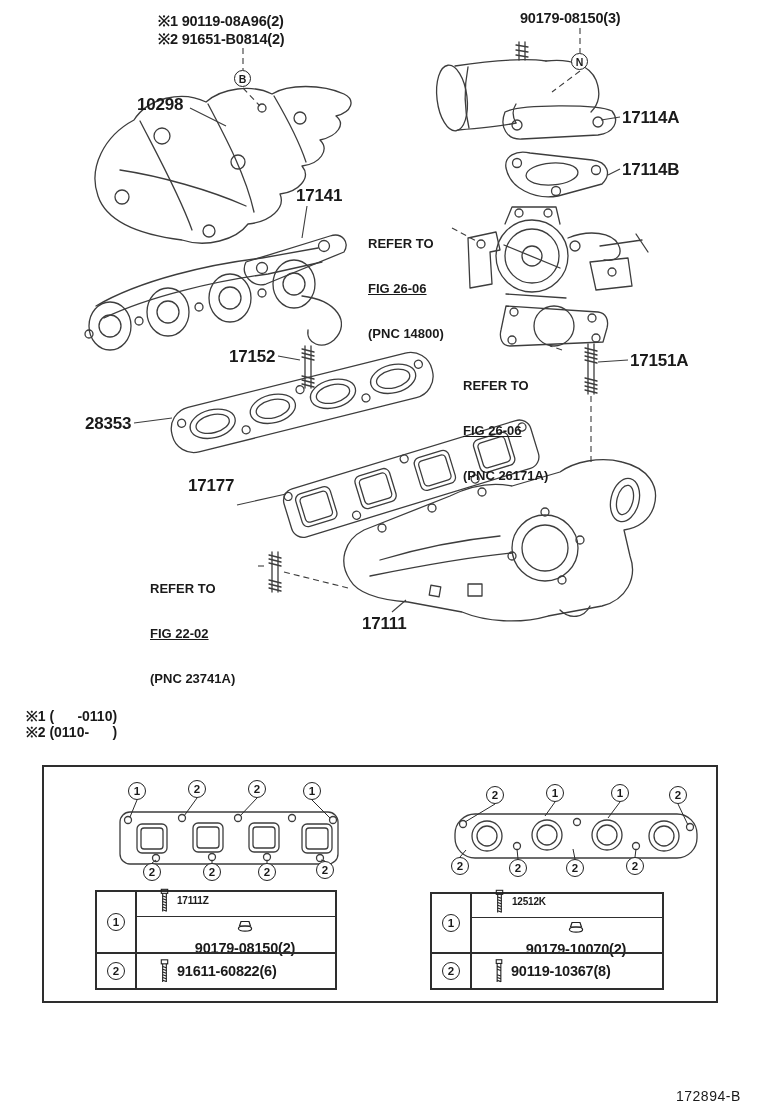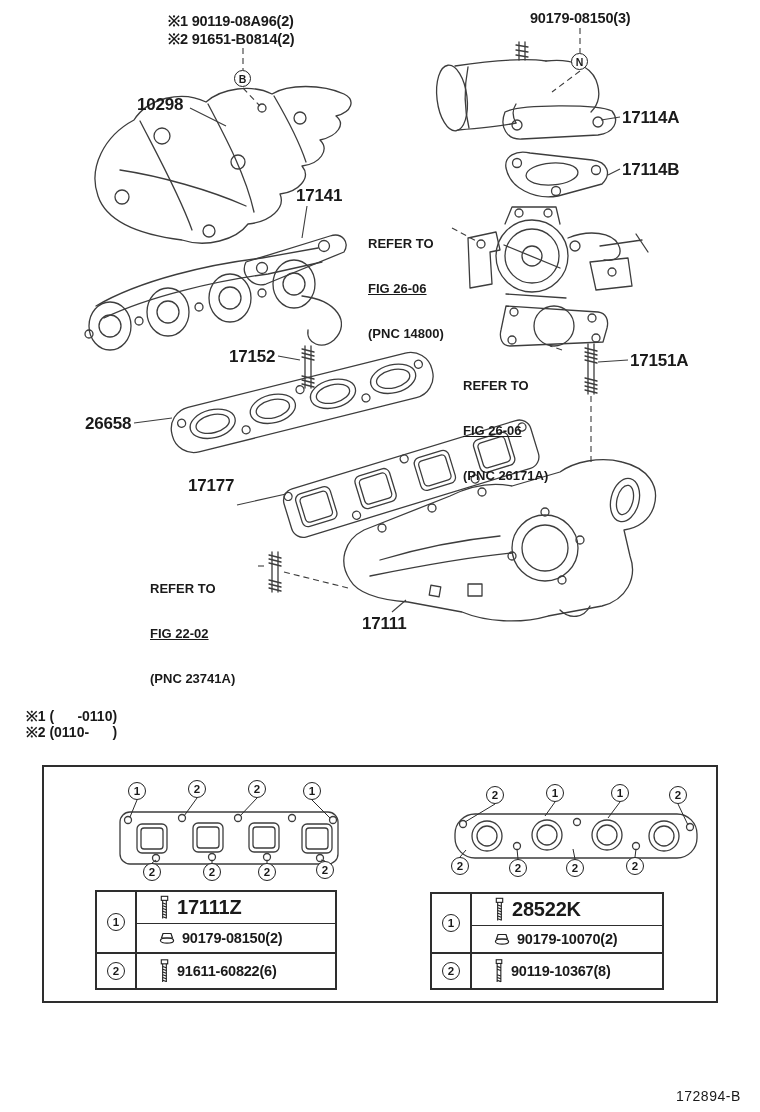--- a/index.html
+++ b/index.html
@@ -7,21 +7,21 @@
   body {
     width:760px; height:1112px;
     font-family:"Liberation Sans", sans-serif;
     color:#1a1a1a;
   }
   #stage { position:relative; width:760px; height:1112px; background:#fff; overflow:hidden; }
   #art { position:absolute; left:0; top:0; z-index:0; }
 
   .lbl { position:absolute; font-weight:bold; white-space:pre; z-index:2; letter-spacing:-0.2px; }
   .part  { font-size:17px; }
-  .note  { font-size:14.5px;margin-left:10px; }
+  .note  { font-size:14.5px; }
   .refer { position:absolute; font-weight:bold; font-size:13px; line-height:15px; white-space:pre; z-index:2; }
   .refer .u { text-decoration:underline; }
   .legend-note { position:absolute; font-weight:bold; font-size:14px; white-space:pre; z-index:2; }
   .doc-code { position:absolute; font-weight:normal; font-size:14px; letter-spacing:0.5px; z-index:2; }
 
   .circ-letter {
     position:absolute; width:17px; height:17px; border:1.3px solid #222; border-radius:50%;
     font-size:10.5px; font-weight:bold; display:flex; align-items:center; justify-content:center;
     background:#fff; z-index:2;
   }
@@ -38,22 +38,22 @@
   }
 
   .ptable {
     position:absolute; background:#fff; border:2px solid #2e2e2e;
     display:grid; grid-template-columns:40px 1fr; z-index:4;
   }
   .ptable .ncell { border-right:2px solid #2e2e2e; display:flex; align-items:center; justify-content:center; }
   .ptable .vcell { display:flex; flex-direction:column; justify-content:center; }
   .ptable .r2 { border-top:2px solid #2e2e2e; }
   .pline { display:flex; align-items:center; gap:7px; padding:3px 4px 3px 22px; font-weight:bold; font-size:14.5px; letter-spacing:-0.2px; flex:1; }
-  .pline.kit { font-size:20px; }
-  .pline.sub { border-top:1.5px solid #2e2e2e; }
+  .pline.kit { font-size:10px; }
+  .pline.sub { border-top:1.5px solid #2e2e2e;flex-direction:column; }
   .hw-icon { flex:none; display:flex; align-items:center; }
 </style>
 </head>
 <body>
 
 <div id="stage">
 
   <svg id="art" width="760" height="1112" viewBox="0 0 760 1112">
     <g stroke="#3d3d3d" stroke-width="1.3" fill="none" stroke-linecap="round" stroke-linejoin="round">
 
@@ -306,21 +306,21 @@
 
   <div class="circ-letter" style="left:234px; top:70px">B</div>
   <div class="circ-letter" style="left:571px; top:53px">N</div>
 
   <div class="lbl part" style="left:137px; top:95px">10298</div>
   <div class="lbl part" style="left:622px; top:108px">17114A</div>
   <div class="lbl part" style="left:622px; top:160px">17114B</div>
   <div class="lbl part" style="left:296px; top:186px">17141</div>
   <div class="lbl part" style="left:229px; top:347px">17152</div>
   <div class="lbl part" style="left:630px; top:351px">17151A</div>
-  <div class="lbl part" style="left:85px;  top:414px">26658</div>
+  <div class="lbl part" style="left:85px;  top:414px">28353</div>
   <div class="lbl part" style="left:188px; top:476px">17177</div>
   <div class="lbl part" style="left:362px; top:614px">17111</div>
 
   <div class="refer" style="left:368px; top:206px">
     <div>REFER TO</div>
     <div class="u">FIG 26-06</div>
     <div>(PNC 14800)</div>
   </div>
   <div class="refer" style="left:463px; top:348px">
     <div>REFER TO</div>
@@ -407,21 +407,21 @@
     <div class="vcell">
       <div class="pline kit">
         <span class="hw-icon">
           <svg width="11" height="25" viewBox="0 0 12 26" stroke="#222" fill="none" stroke-width="1.2">
             <rect x="2.5" y="0.8" width="7" height="4.4"></rect>
             <line x1="4" y1="5.2" x2="4" y2="25"></line>
               <line x1="8" y1="5.2" x2="8" y2="25"></line>
             <path d="M4,8 L8,9.5 M4,11 L8,12.5 M4,14 L8,15.5 M4,17 L8,18.5 M4,20 L8,21.5 M4,23 L8,24.5"></path>
           </svg>
         </span>
-        <span>28522K</span>
+        <span>12512K</span>
       </div>
       <div class="pline sub">
         <span class="hw-icon">
           <svg width="16" height="13" viewBox="0 0 16 13" stroke="#222" fill="none" stroke-width="1.2">
             <path d="M4,1.5 L12,1.5 L13.5,6 L2.5,6 Z"></path>
             <ellipse cx="8" cy="8.6" rx="6.6" ry="2.6"></ellipse>
           </svg>
         </span>
         <span>90179-10070(2)</span>
       </div>

